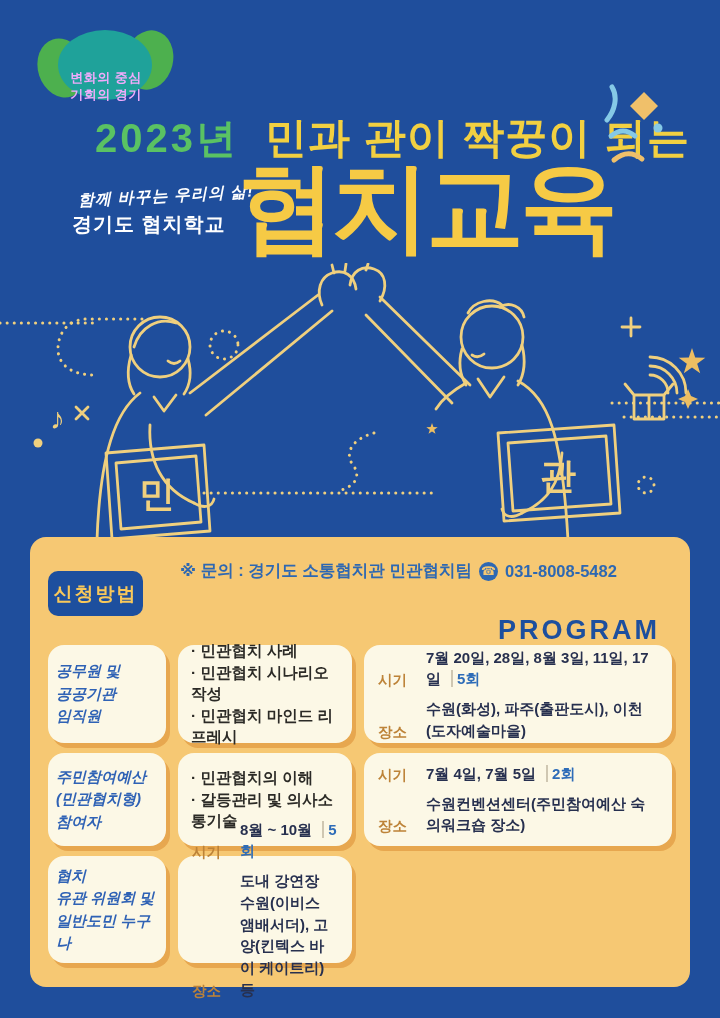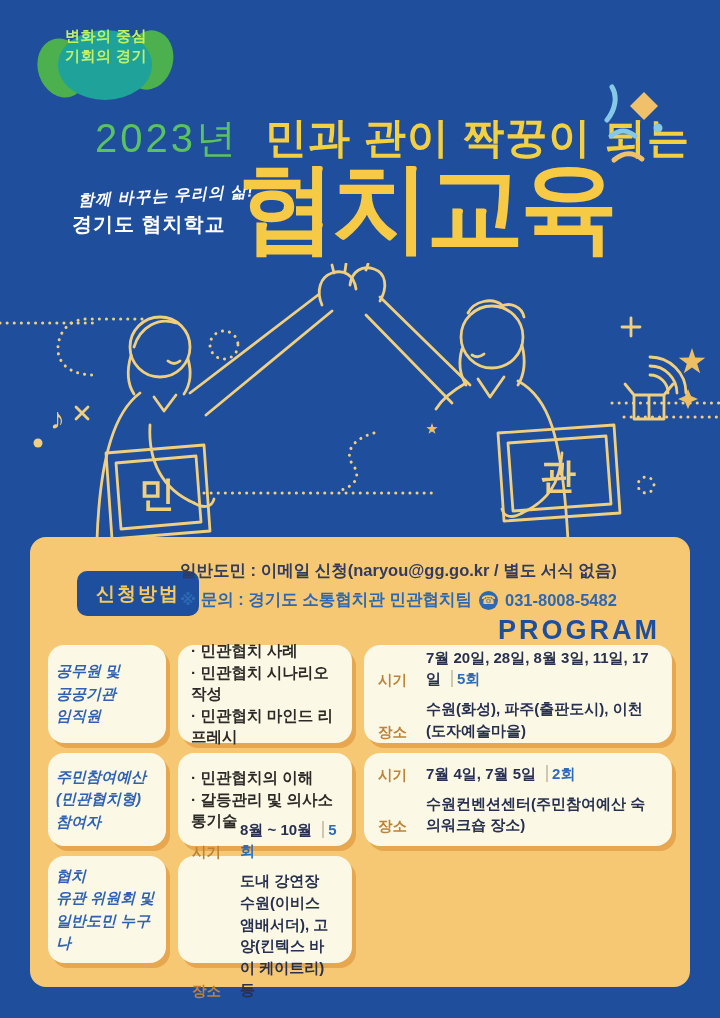--- a/index.html
+++ b/index.html
@@ -2,42 +2,42 @@
 <html><head>
 <meta charset="utf-8">
 <style>
   html,body{margin:0;padding:0;background:#10306b;}
   *{box-sizing:border-box;font-family:"Liberation Sans","DejaVu Sans",sans-serif;}
   .poster{position:relative;width:720px;height:1018px;background:#1f4e9c;overflow:hidden;margin:0 auto;}
 
   
   .gg-badge{position:absolute;left:36px;top:26px;width:140px;height:78px;}
   .gg-badge svg{position:absolute;inset:0;}
-  .gg-badge .txt{position:absolute;inset:0;display:flex;flex-direction:column;align-items:center;justify-content:flex-start;color:#bef264;font-weight:800;font-size:15px;line-height:1.35;letter-spacing:.5px;}
+  .gg-badge .txt{position:absolute;inset:0;display:flex;flex-direction:column;align-items:center;justify-content:flex-end;color:#f0abfc;font-weight:800;font-size:13px;line-height:1.35;letter-spacing:.5px;}
 
   
   .title-row{position:absolute;left:95px;top:110px;display:flex;align-items:baseline;gap:26px;white-space:nowrap;}
-  .year{color:#5ac263;font-size:40px;font-weight:400;letter-spacing:3px;}
+  .year{color:#5ac263;font-size:40px;font-weight:700;letter-spacing:3px;}
   .tagline{color:#f2d041;font-size:42px;font-weight:600;letter-spacing:1px;}
   .tagline .bold{font-weight:900;}
   .script-line{position:absolute;left:78px;top:186px;color:#fff;font-size:16px;font-style:italic;font-weight:600;transform:rotate(-3deg);letter-spacing:1px;}
   .school{position:absolute;left:72px;top:211px;color:#ffffff;font-size:20px;font-weight:800;letter-spacing:1px;}
   .main-title{position:absolute;left:238px;top:156px;color:#f6ca45;font-size:98px;font-weight:900;letter-spacing:-4px;line-height:1.05;white-space:nowrap;}
   .confetti{position:absolute;left:594px;top:84px;}
 
   
   .hero{position:absolute;left:0;top:263px;width:720px;height:277px;}
   .hero .line{stroke:#f0d07e;stroke-width:2.8;fill:none;stroke-linecap:round;stroke-linejoin:round;}
   .hero .dots{stroke:#f0d07e;stroke-width:3;fill:none;stroke-linecap:round;stroke-dasharray:.1 7;}
   .hero .fillc{fill:#f0d07e;}
   .hero text{font-weight:800;}
 
   
   .panel{position:absolute;left:30px;top:537px;width:660px;height:450px;background:#f6c873;border-radius:16px;}
-  .apply-badge{position:absolute;left:18px;top:34px;width:122px;height:45px;background:#1d4f9e;border-radius:10px;color:#f8c85a;font-size:19px;font-weight:800;display:flex;align-items:center;justify-content:center;letter-spacing:2px;margin-left:29px;}
+  .apply-badge{position:absolute;left:18px;top:34px;width:95px;height:45px;background:#1d4f9e;border-radius:10px;color:#f8c85a;font-size:19px;font-weight:800;display:flex;align-items:center;justify-content:center;letter-spacing:2px;}
   .apply-lines{position:absolute;left:150px;top:23px;display:flex;flex-direction:column;gap:7px;}
   .apply-line1{color:#323a60;font-size:16.5px;font-weight:800;}
   .apply-line2{color:#2e68b2;font-size:16.5px;font-weight:800;display:flex;align-items:center;gap:7px;}
   .phone-icon{width:19px;height:19px;background:#2e68b2;border-radius:50%;color:#f6c873;font-size:12px;display:inline-flex;align-items:center;justify-content:center;line-height:1;}
   .program-heading{position:absolute;right:30px;top:78px;color:#1d4f9e;font-size:27px;letter-spacing:3px;font-weight:600;}
 
   .program-grid{position:absolute;left:18px;top:108px;right:18px;display:grid;grid-template-columns:118px 174px 1fr;grid-template-rows:98px 93px 107px;gap:10px 12px;}
   .card{background:#fcf8e6;border-radius:16px;box-shadow:4px 5px 0 #e7a74f;display:flex;flex-direction:column;justify-content:center;}
   .card.audience{color:#2f62b5;font-weight:800;font-size:15px;line-height:1.5;padding:10px 8px 10px 8px;font-style:italic;}
   .card.topics{color:#2b2a26;font-weight:800;font-size:15.5px;padding:10px 8px 10px 13px;gap:1px;}
@@ -153,21 +153,20 @@
       <polygon points="688,126 691,133 698,136 691,139 688,146 685,139 678,136 685,133" fill="#edbe62"></polygon>
       <polygon points="432,160 433.4,164.1 437.7,164.2 434.2,166.7 435.5,170.8 432,168.4 428.5,170.8 429.8,166.7 426.3,164.2 430.6,164.1" fill="#edbe62"></polygon>
     </g>
   </svg>
 
   <div class="panel">
 
     <div class="apply-badge">신청방법</div>
 
     <div class="apply-lines">
-      <div class="apply-line1">일반도민 : 이메일 신청(naryou@gg.go.kr / 별도 서식 없음)</div>
       <div class="apply-line2">
         <span>※ 문의 : 경기도 소통협치관 민관협치팀</span>
         <span class="phone-icon">☎</span>
         <span>031-8008-5482</span>
       </div>
     </div>
 
     <div class="program-heading">PROGRAM</div>
 
     <div class="program-grid">

